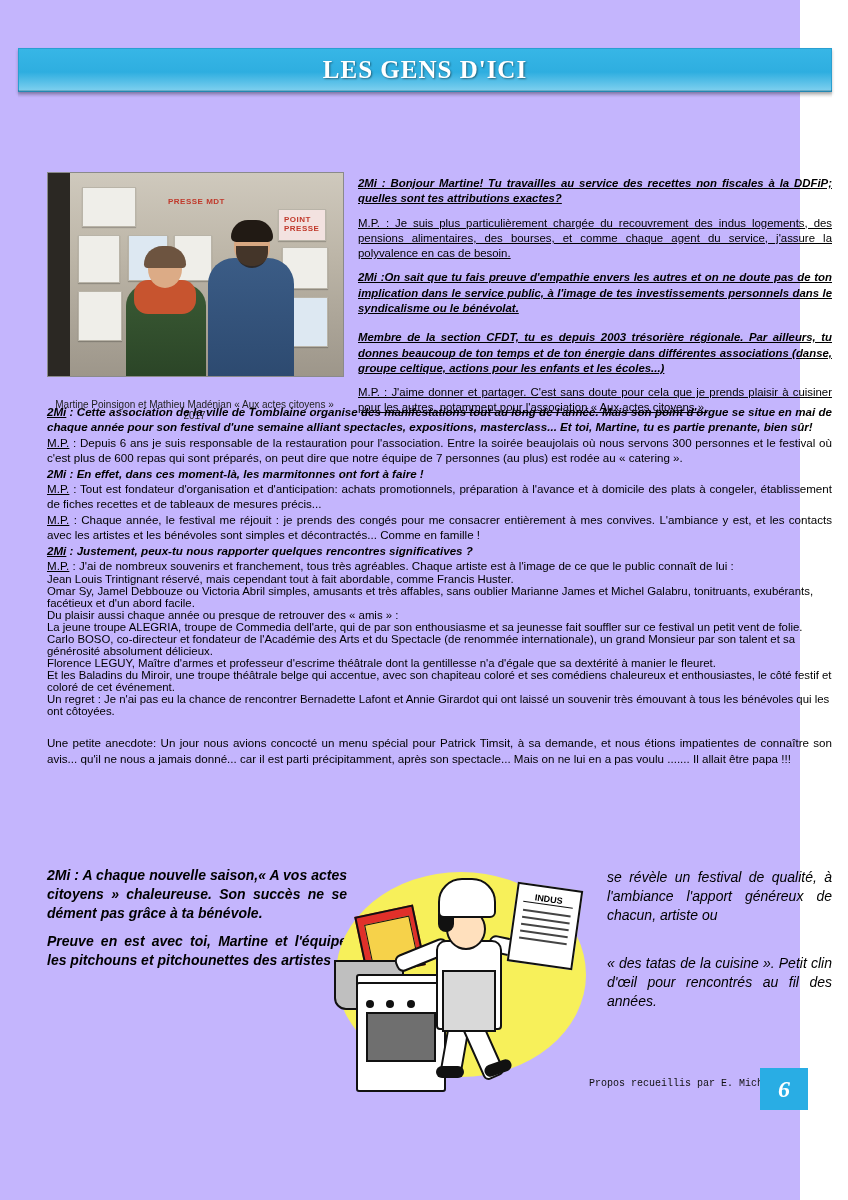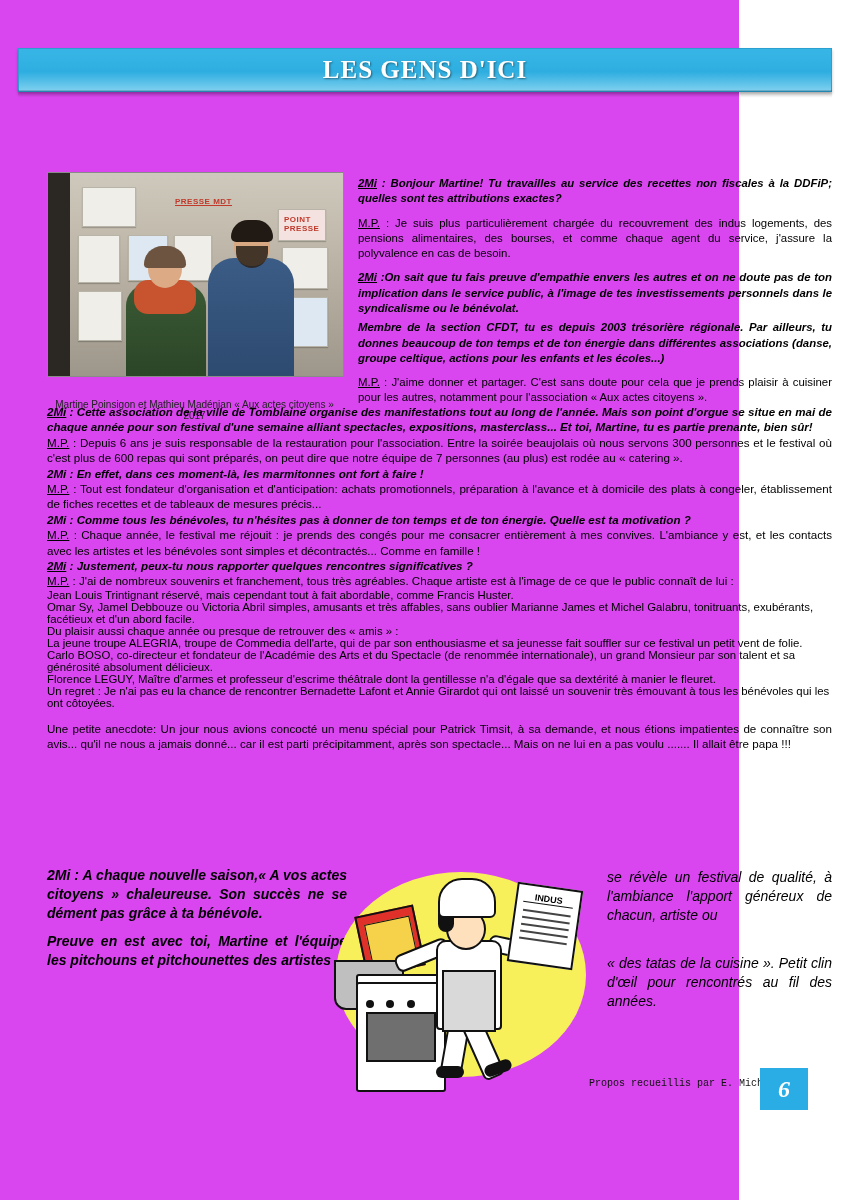--- a/index.html
+++ b/index.html
@@ -12,23 +12,23 @@
     background: #ffffff;
     font-family: "Liberation Sans", sans-serif;
     color: #000000;
     position: relative;
     overflow: hidden;
   }
 
   .page {
     position: absolute;
     left: 0; top: 0;
-    width: 739px;
+    width: 800px;
     height: 1200px;
-    background: #d946ef;
+    background: #c4b5fd;
   }
 
   
   .banner {
     position: absolute;
     left: 18px;
     top: 48px;
     width: 812px;
     height: 42px;
     background: linear-gradient(to bottom, #37b6e6 0%, #2eaee0 55%, #7fd0ef 100%);
@@ -154,20 +154,21 @@
     color: #222;
     font-family: "Liberation Sans", sans-serif;
   }
 
   
   .col-right {
     position: absolute;
     left: 358px;
     top: 176px;
     width: 474px;
+    text-decoration: underline;
   }
 
   
   .fulltext {
     position: absolute;
     left: 47px;
     top: 404px;
     width: 785px;
   }
 
@@ -382,21 +383,21 @@
   </div>
   <div class="banner-shadow"></div>
 
 
   <div class="photo-wrap">
     <div class="photo">
       <div class="ph-wall"></div>
       <div class="ph-dark-left"></div>
 
       <div class="ph-poster" style="left:34px; top:14px; width:52px; height:38px;"></div>
-      <div class="ph-red-text" style="left:127px; top:24px;text-decoration:underline;">PRESSE MDT</div>
+      <div class="ph-red-text" style="left:120px; top:24px;">PRESSE MDT</div>
       <div class="ph-poster red" style="left:230px; top:36px; width:46px; height:30px;"></div>
       <div class="ph-red-text" style="left:236px; top:42px;">POINT PRESSE</div>
       <div class="ph-poster" style="left:30px; top:62px; width:40px; height:46px;"></div>
       <div class="ph-poster blue" style="left:80px; top:62px; width:38px; height:44px;"></div>
       <div class="ph-poster" style="left:126px; top:62px; width:36px; height:44px;"></div>
       <div class="ph-poster" style="left:234px; top:74px; width:44px; height:40px;"></div>
       <div class="ph-poster" style="left:30px; top:118px; width:42px; height:48px;"></div>
       <div class="ph-poster blue" style="left:236px; top:124px; width:42px; height:48px;"></div>
 
       <div class="ph-woman-body"></div>
@@ -408,46 +409,46 @@
       <div class="ph-man-head"></div>
       <div class="ph-man-beard"></div>
       <div class="ph-man-hair"></div>
     </div>
     <div class="photo-caption">Martine Poinsigon et Mathieu Madénian  « Aux actes citoyens » 2017</div>
   </div>
 
   <div class="col-right">
     <p class="q"><span class="who">2Mi</span><span> : Bonjour Martine! Tu travailles au service des recettes non fiscales à la DDFiP; quelles sont tes attributions exactes?</span></p>
     <p class="a"><span class="who">M.P.</span><span> : Je suis plus particulièrement chargée du recouvrement des indus logements, des pensions alimentaires, des bourses, et comme chaque agent du service, j'assure la polyvalence en cas de besoin.</span></p>
-    <p class="q" style="margin-bottom:4px;"><span class="who">2Mi</span><span> :On sait que tu fais preuve d'empathie envers les autres et on ne doute pas de ton implication dans le service public, à l'image de tes investissements personnels dans le syndicalisme ou le bénévolat.</span></p>
+    <p class="q" style="margin-bottom:14px;"><span class="who">2Mi</span><span> :On sait que tu fais preuve d'empathie envers les autres et on ne doute pas de ton implication dans le service public, à l'image de tes investissements personnels dans le syndicalisme ou le bénévolat.</span></p>
     <p class="q"><span>Membre de la section CFDT, tu es depuis 2003 trésorière régionale. Par ailleurs, tu donnes beaucoup de ton temps et de ton énergie dans différentes associations (danse, groupe celtique, actions pour les enfants et les écoles...)</span></p>
     <p class="a"><span class="who">M.P.</span><span> : J'aime donner et partager. C'est sans doute pour cela que je prends plaisir à cuisiner pour les autres, notamment pour l'association « Aux actes citoyens ».</span></p>
   </div>
 
   <div class="fulltext">
     <p class="q blk"><span class="who">2Mi</span><span> : Cette association de la ville de Tomblaine organise des manifestations tout au long de l'année. Mais son point d'orgue se situe en mai de chaque année pour son festival d'une semaine alliant spectacles, expositions, masterclass... Et toi, Martine, tu es partie prenante, bien sûr!</span></p>
     <p class="a blk"><span class="who">M.P.</span><span> : Depuis 6 ans je suis responsable de la restauration pour l'association. Entre la soirée beaujolais où nous servons 300 personnes et le festival où c'est plus de 600 repas qui sont préparés, on peut dire que notre équipe de 7 personnes (au plus) est rodée au « catering ».</span></p>
     <p class="q blk"><span>2Mi</span><span> : En effet, dans ces moment-là, les marmitonnes ont fort à faire !</span></p>
     <p class="a blk"><span class="who">M.P.</span><span> : Tout est fondateur d'organisation et d'anticipation: achats promotionnels, préparation à l'avance et à domicile des plats à congeler, établissement de fiches recettes et de tableaux de mesures précis...</span></p>
-    <p class="q blk"><span>2Mi</span><span> : Comme tous les bénévoles, tu n'hésites pas à donner de ton temps et de ton énergie. Quelle est ta motivation ?</span></p>
     <p class="a blk"><span class="who">M.P.</span><span> : Chaque année, le festival me réjouit : je prends des congés pour me consacrer entièrement à mes convives. L'ambiance y est, et les contacts avec les artistes et les bénévoles sont simples et décontractés... Comme en famille !</span></p>
     <p class="q blk"><span class="who">2Mi</span><span> : Justement, peux-tu nous rapporter quelques rencontres significatives ?</span></p>
 
     <div class="lines">
       <p class="a"><span class="who">M.P.</span><span> : J'ai de nombreux souvenirs et franchement, tous très agréables. Chaque artiste est à l'image de ce que le public connaît de lui :</span></p>
       <p class="mini">Jean Louis Trintignant réservé, mais cependant tout à fait abordable, comme Francis Huster.</p>
       <p class="mini">Omar Sy, Jamel Debbouze ou Victoria Abril simples, amusants et très affables, sans oublier Marianne James et Michel Galabru, tonitruants, exubérants, facétieux et d'un abord facile.</p>
       <p class="mini">Du plaisir aussi chaque année ou presque de retrouver des  « amis » :</p>
       <p class="mini">La jeune troupe ALEGRIA, troupe de Commedia dell'arte, qui de par son enthousiasme et sa jeunesse fait souffler sur ce festival un petit vent de folie.</p>
       <p class="mini">Carlo BOSO, co-directeur et fondateur de l'Académie des Arts et du Spectacle (de renommée internationale), un grand Monsieur par son talent et sa générosité absolument délicieux.</p>
       <p class="mini">Florence LEGUY, Maître d'armes et professeur d'escrime théâtrale dont la gentillesse n'a d'égale que sa dextérité à manier le fleuret.</p>
+      <p class="mini">Et les Baladins du Miroir, une troupe théâtrale belge  qui accentue, avec son chapiteau coloré et  ses comédiens  chaleureux et enthousiastes, le côté festif et coloré de cet événement.</p>
       <p class="mini">Un regret : Je n'ai pas eu la chance de rencontrer Bernadette Lafont et Annie Girardot qui ont laissé un souvenir très émouvant à tous les bénévoles qui les ont côtoyées.</p>
     </div>
 
-    <p class="a" style="margin-top:12px;">Une petite anecdote: Un jour nous avions concocté un menu spécial pour Patrick Timsit, à sa demande, et nous étions impatientes de connaître son avis... qu'il ne nous a jamais donné... car il est parti précipitamment, après son spectacle... Mais on ne lui en a pas voulu .......  Il  allait être papa !!!</p>
+    <p class="a" style="margin-top:18px;">Une petite anecdote: Un jour nous avions concocté un menu spécial pour Patrick Timsit, à sa demande, et nous étions impatientes de connaître son avis... qu'il ne nous a jamais donné... car il est parti précipitamment, après son spectacle... Mais on ne lui en a pas voulu .......  Il  allait être papa !!!</p>
   </div>
 
   <div class="bottom">
     <div class="bt-left">
       <p>2Mi : A chaque nouvelle saison,« A vos actes citoyens » chaleureuse. Son succès ne se dément pas grâce à ta bénévole.</p>
       <p>Preuve en est avec toi, Martine et l'équipe les pitchouns et pitchounettes des artistes</p>
     </div>
     <div class="bt-right">
       <p class="italicline" style="margin-top:2px;">se révèle  un festival de qualité, à l'ambiance l'apport généreux de chacun, artiste ou</p>
       <p class="italicline" style="margin-top:30px;">« des tatas de la cuisine ». Petit clin d'œil pour rencontrés au fil des années.</p>

